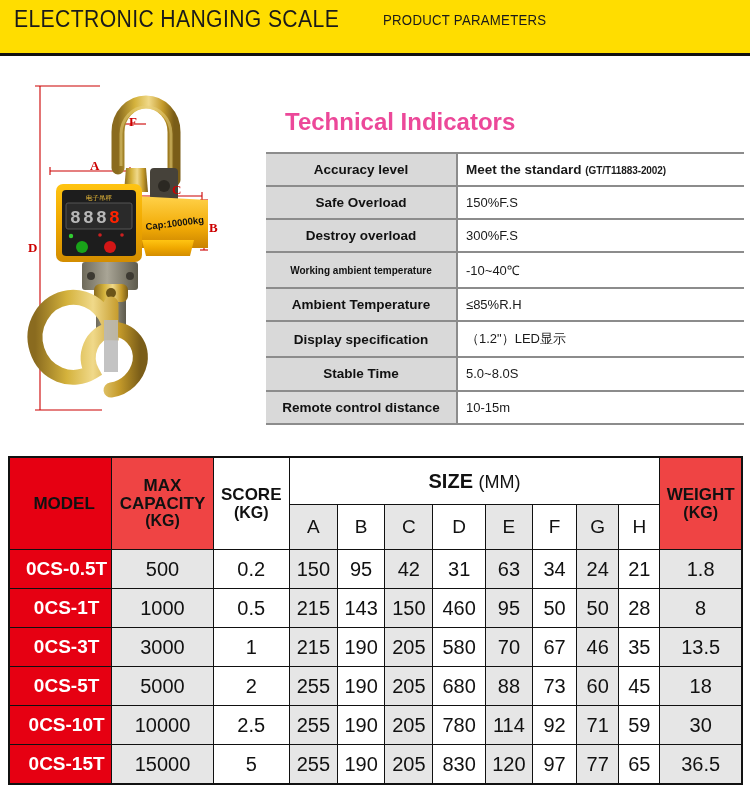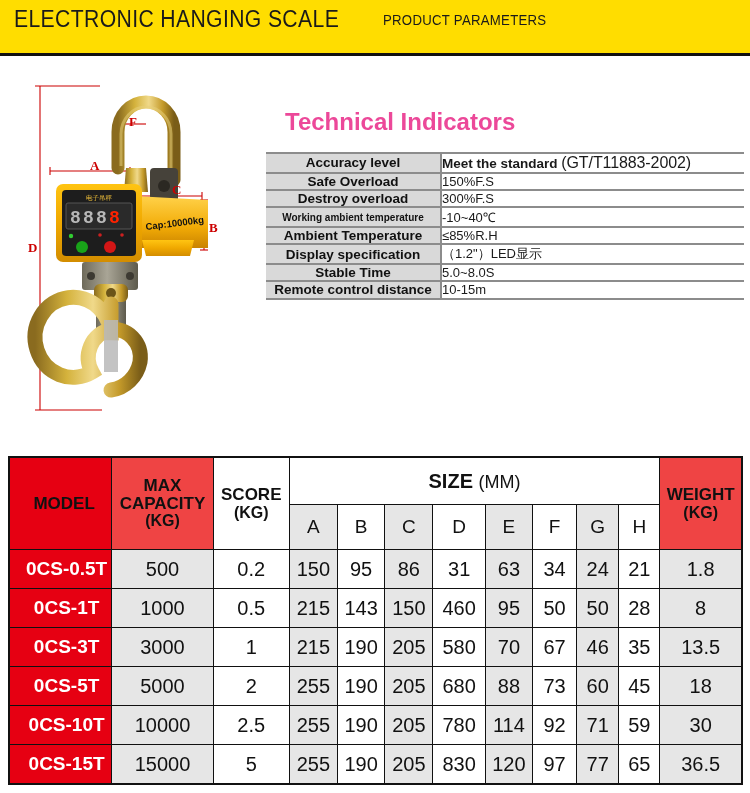--- a/index.html
+++ b/index.html
@@ -55,33 +55,33 @@
     font-size:24px;font-weight:bold;color:#ec4899;
     font-family:"Liberation Sans",sans-serif;
     margin-left:13px;
   }
   .tech-table{
     position:absolute;left:266px;top:152px;
     width:478px;border-collapse:collapse;
   }
   .tech-table tr{border-bottom:2px solid #8c8c8c;}
   .tech-table tr:first-child{border-top:2px solid #8c8c8c;}
-  .tech-table td{padding:0;vertical-align:middle;}
+  .tech-table td{padding:8px;vertical-align:middle;}
   .tk{
     width:174px;background:#d9d9d9;color:#111;
     text-align:center;font-weight:bold;font-size:13.5px;
     border-right:2px solid #8c8c8c;
     padding:3px 4px;line-height:1.12;
   }
   .tk.small{font-size:10px;font-weight:bold;}
   .tv{
     background:#fff;color:#1a1a1a;font-size:13.5px;
     padding:4px 0 4px 8px;font-weight:bold;
   }
-  .tv .light{font-weight:normal;font-size:16px;letter-spacing:-.1px;}
+  .tv .light{font-weight:bold;font-size:10px;letter-spacing:-.1px;}
   .tv.reg{font-weight:normal;font-size:13px;}
 
   
   .spec{
     position:absolute;left:8px;top:456px;
     width:735px;
     border-collapse:collapse;
     table-layout:fixed;
     border:2px solid #111;
   }
@@ -307,21 +307,21 @@
       <th class="letter w">H</th>
     </tr>
   </thead>
   <tbody>
     <tr>
       <td class="model">0CS-0.5T</td>
       <td class="gray">500</td>
       <td>0.2</td>
       <td class="gray">150</td>
       <td>95</td>
-      <td class="gray">86</td>
+      <td class="gray">42</td>
       <td>31</td>
       <td class="gray">63</td>
       <td>34</td>
       <td class="gray">24</td>
       <td>21</td>
       <td class="gray">1.8</td>
     </tr>
     <tr>
       <td class="model">0CS-1T</td>
       <td class="gray">1000</td>

